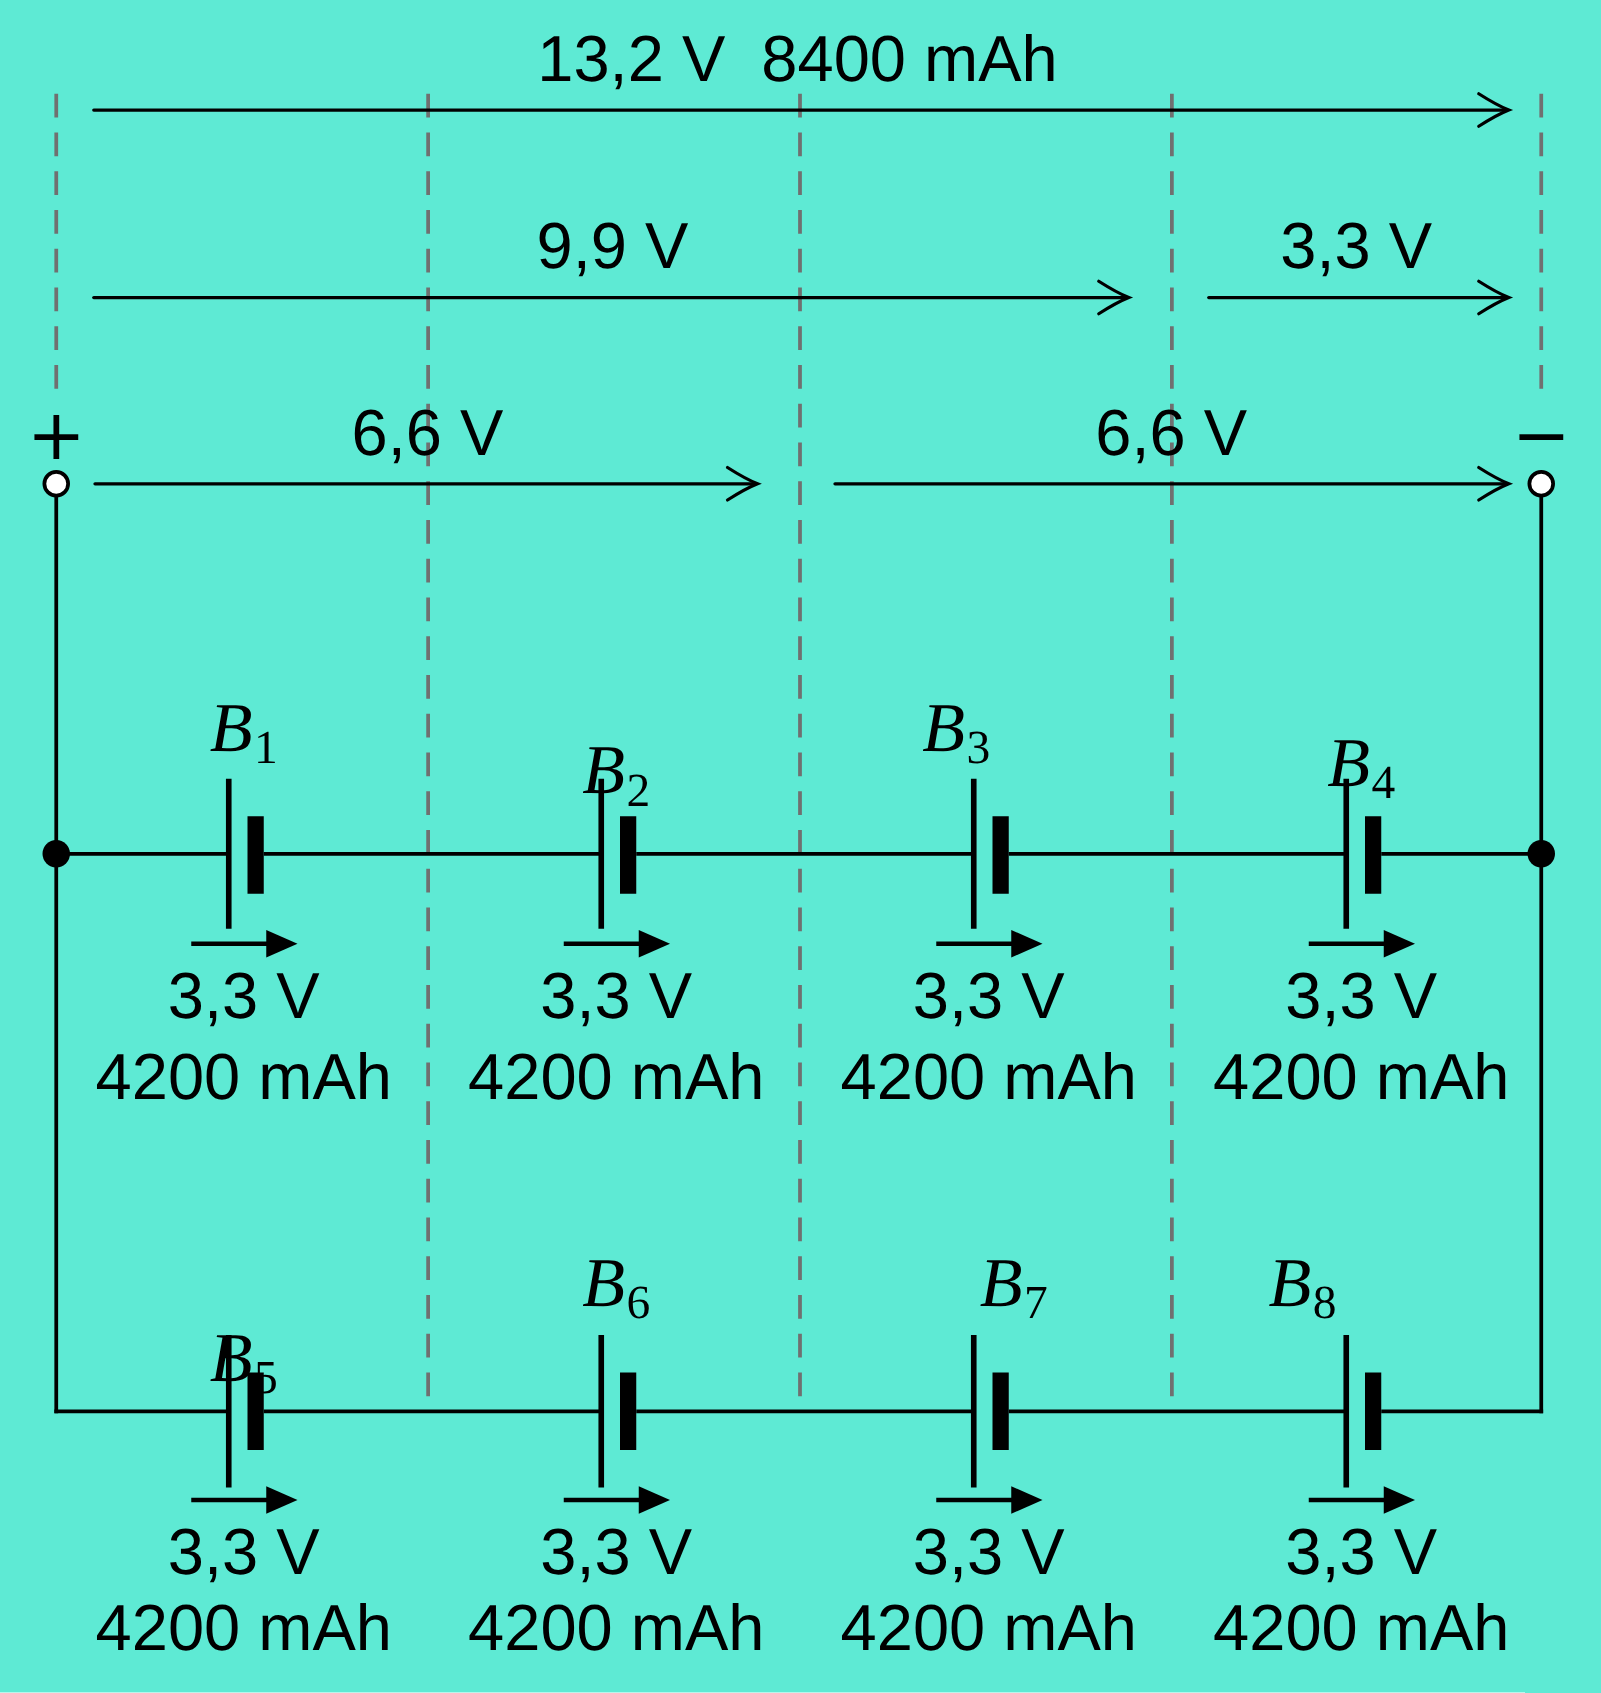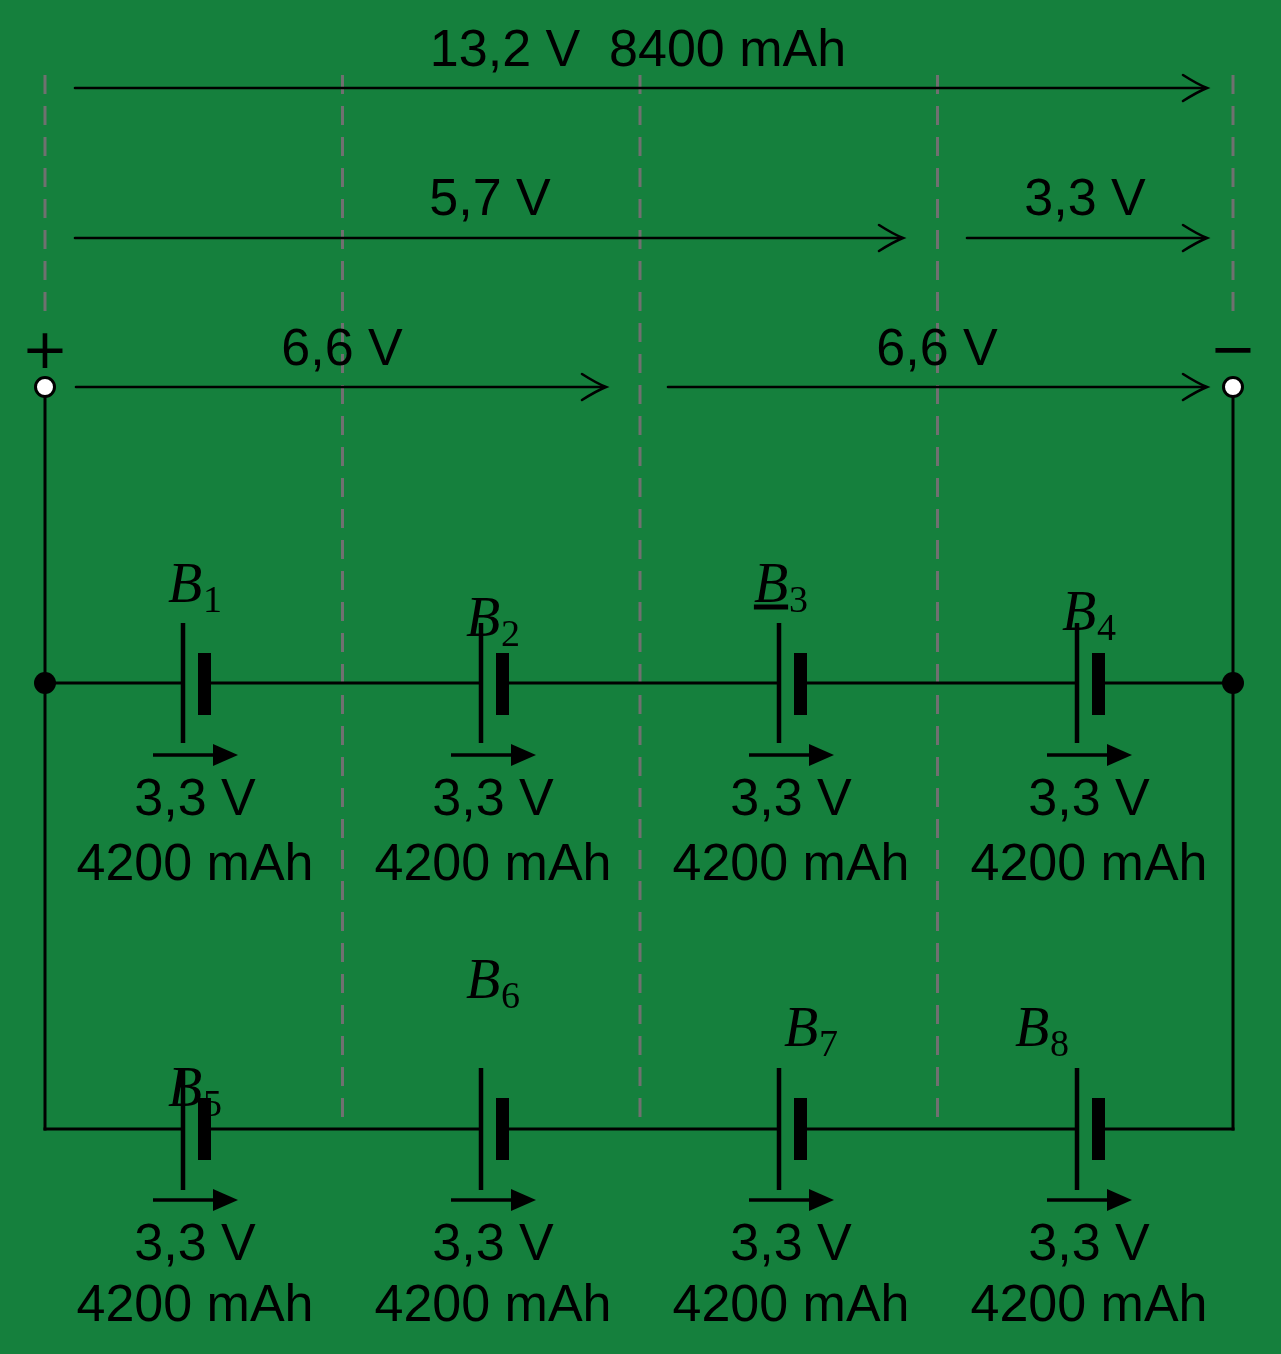--- a/index.html
+++ b/index.html
@@ -1,19 +1,19 @@
 <!DOCTYPE html>
 <html><head>
 <meta charset="utf-8">
 <style>
   html,body{margin:0;padding:0;background:#ffffff;}
   #stage{
     position:relative;
     width:1281px;height:1354px;
-    background:#15803d;
+    background:#5eead4;
     font-family:"Liberation Sans", sans-serif;
     color:#000;
     overflow:hidden;
   }
   #circuit-svg{position:absolute;left:0;top:0;}
   .txt{
     position:absolute;
     transform:translate(-50%,-50%);
     white-space:pre;
     line-height:1;
@@ -171,35 +171,35 @@
         <polygon points="809,1189 834,1200 809,1211" stroke="none"></polygon>
       </g>
       <g>
         <line x1="1047" y1="1200" x2="1109" y2="1200" stroke-width="3.5"></line>
         <polygon points="1107,1189 1132,1200 1107,1211" stroke="none"></polygon>
       </g>
     </g>
   </svg>
 
   <div class="txt measure-label" style="left:638px;top:48px;">13,2 V  8400 mAh</div>
-  <div class="txt measure-label" style="left:490px;top:197px;">5,7 V</div>
+  <div class="txt measure-label" style="left:490px;top:197px;">9,9 V</div>
   <div class="txt measure-label" style="left:1085px;top:197px;">3,3 V</div>
   <div class="txt measure-label" style="left:342px;top:347px;">6,6 V</div>
   <div class="txt measure-label" style="left:937px;top:347px;">6,6 V</div>
 
   <div class="txt terminal-label" style="left:45px;top:349px;">+</div>
   <div class="txt terminal-label" style="left:1233px;top:349px;">−</div>
 
   <div class="txt battery-label" style="left:195px;top:586px;"><span class="bvar">B</span><span class="bsub">1</span></div>
   <div class="txt battery-label" style="left:493px;top:620px;"><span class="bvar">B</span><span class="bsub">2</span></div>
-  <div class="txt battery-label" style="left:781px;top:586px;text-decoration:underline;"><span class="bvar">B</span><span class="bsub">3</span></div>
+  <div class="txt battery-label" style="left:765px;top:586px;"><span class="bvar">B</span><span class="bsub">3</span></div>
   <div class="txt battery-label" style="left:1089px;top:586px;margin-top:28px;"><span class="bvar">B</span><span class="bsub">4</span></div>
 
   <div class="txt battery-label" style="left:195px;top:1090px;"><span class="bvar">B</span><span class="bsub">5</span></div>
-  <div class="txt battery-label" style="left:493px;top:982px;"><span class="bvar">B</span><span class="bsub">6</span></div>
+  <div class="txt battery-label" style="left:493px;top:1030px;"><span class="bvar">B</span><span class="bsub">6</span></div>
   <div class="txt battery-label" style="left:791px;top:1030px;margin-left:20px;"><span class="bvar">B</span><span class="bsub">7</span></div>
   <div class="txt battery-label" style="left:1042px;top:1030px;"><span class="bvar">B</span><span class="bsub">8</span></div>
 
   <div class="txt value-label" style="left:195px;top:797px;">3,3 V</div>
   <div class="txt value-label" style="left:493px;top:797px;">3,3 V</div>
   <div class="txt value-label" style="left:791px;top:797px;">3,3 V</div>
   <div class="txt value-label" style="left:1089px;top:797px;">3,3 V</div>
 
   <div class="txt value-label" style="left:195px;top:862px;">4200 mAh</div>
   <div class="txt value-label" style="left:493px;top:862px;">4200 mAh</div>

